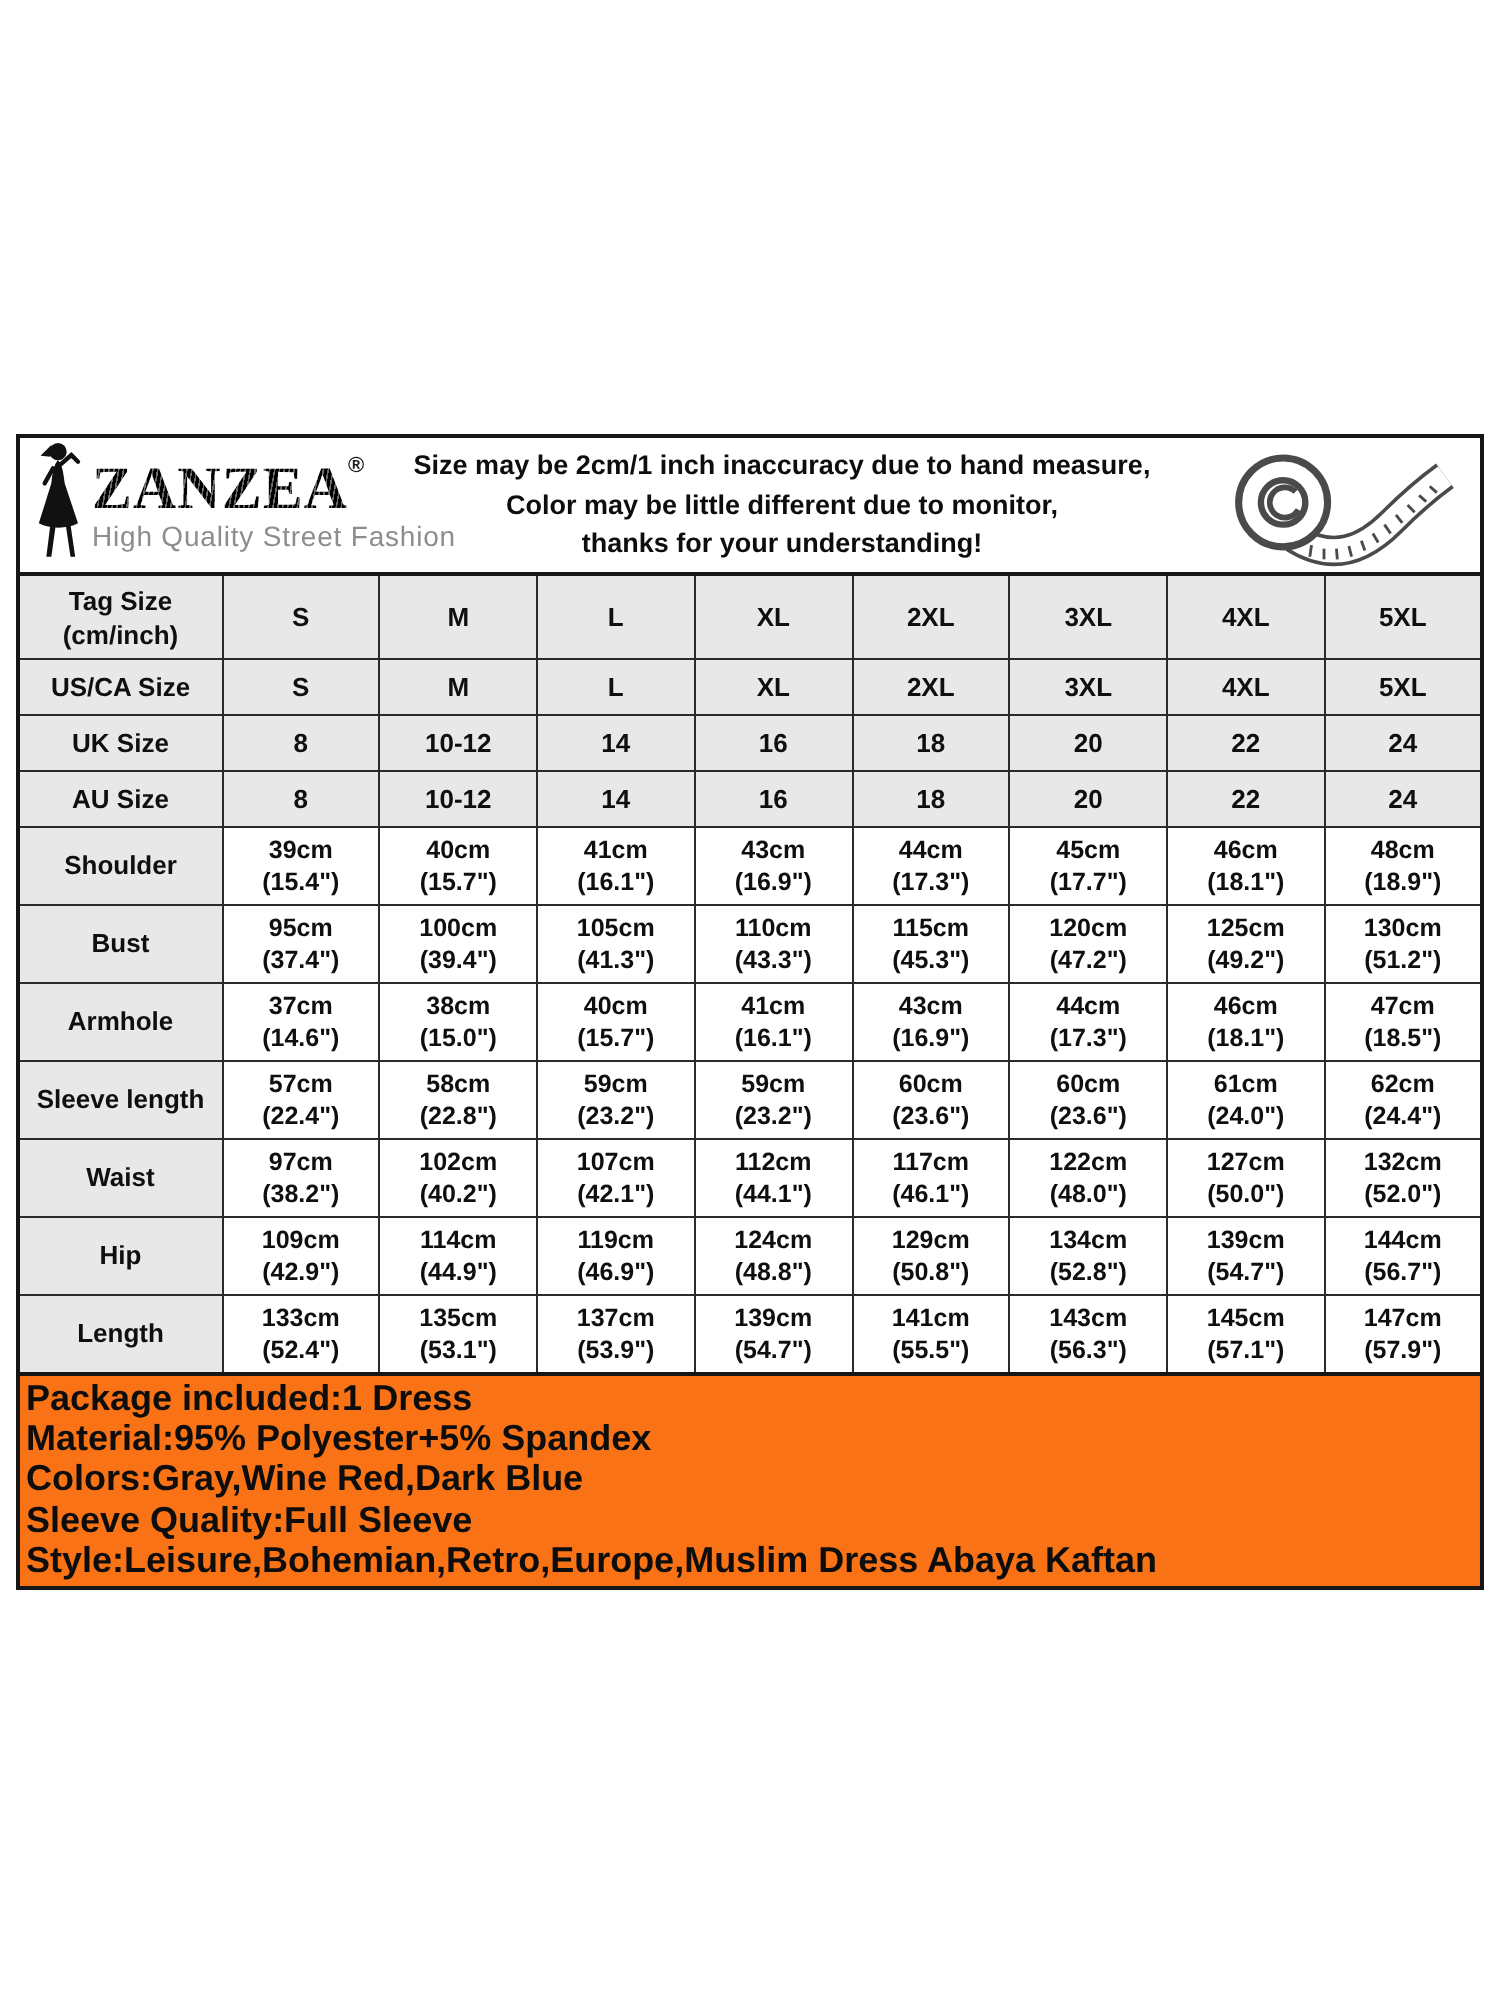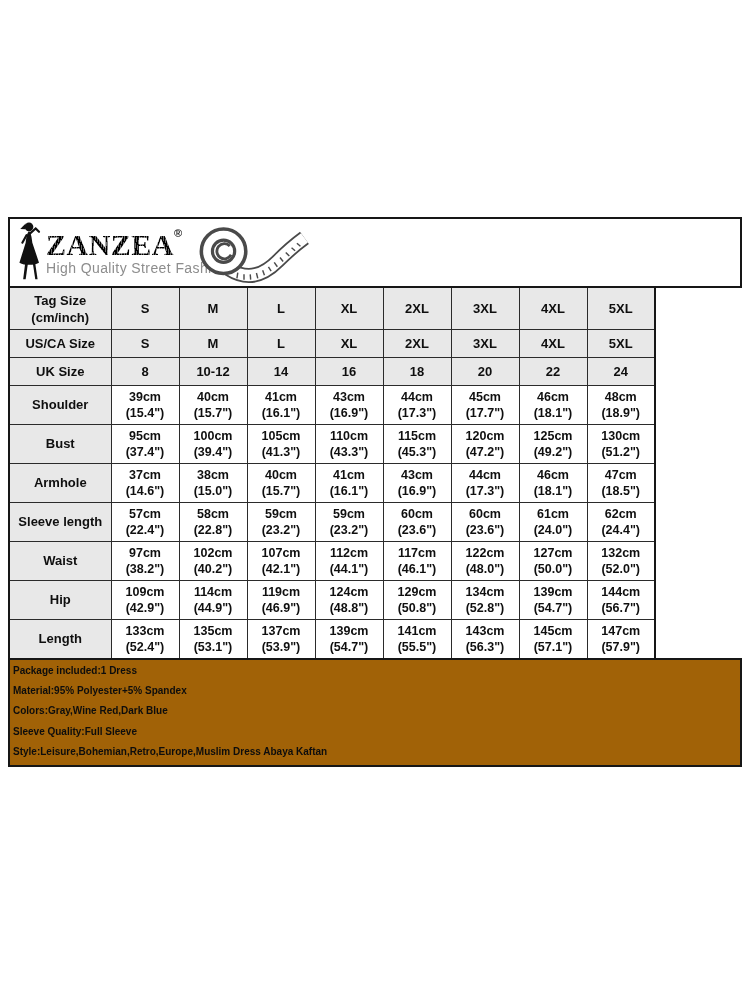--- a/index.html
+++ b/index.html
@@ -29,37 +29,37 @@
       -webkit-background-clip:text; background-clip:text; color:transparent;
     }
   }
   .reg { font-size:11px; font-weight:700; color:#1b1b1b; margin-top:-2px; }
   .tagline { font-size:14px; color:#8d8d8d; letter-spacing:0.4px; margin-top:1px; white-space:nowrap; }
   .notice { flex:1 1 auto; text-align:center; font-weight:bold; font-size:13.5px; line-height:19.5px; color:#0d0d0d; }
   .tape-wrap { width:140px; flex:0 0 auto; display:flex; justify-content:center; align-items:center; }
 
   
   table.size-table {
-    width:648px; margin-top:-2px; border-collapse:collapse; table-layout:fixed;
+    width:734px; margin-top:-2px; border-collapse:collapse; table-layout:fixed;
     border:2px solid #161616; background:#fff;
   }
   table.size-table td {
     border:1px solid #2b2b2b; text-align:center; vertical-align:middle;
     font-weight:bold; color:#0f0f0f; padding:0;
   }
   col.c-label { width:102px; }
   tr.size-row td { background:#e8e8e8; font-size:13px; height:27px; }
   tr.size-row.first td { height:41px; line-height:17px; }
   tr.measure-row td { background:#ffffff; height:38px; font-size:12.5px; line-height:16px; }
   tr.measure-row td.label-cell, tr.size-row td.label-cell { background:#e8e8e8; font-size:13px; }
 
   
   .foot-box {
-    border:2px solid #161616; margin-top:-2px; background:#a16207;
-    padding:1px 4px 3px 3px; font-weight:bold; font-size:10px; line-height:20.2px;
+    border:2px solid #161616; margin-top:-2px; background:#f97316;
+    padding:1px 4px 3px 3px; font-weight:bold; font-size:18px; line-height:20.2px;
     color:#0d0d0d; text-align:left;
   }
 </style>
 </head>
 <body>
 
 <div class="sheet">
 
   <div class="head-box">
     <div class="logo-wrap">
@@ -79,20 +79,25 @@
         </svg>
       </span>
       <span class="logo-text">
         <span class="brand-line">
           <span class="brand">ZANZEA</span>
           <span class="reg">®</span>
         </span>
         <span class="tagline">High Quality Street Fashion</span>
       </span>
     </div>
+    <div class="notice">
+      <div>Size may be 2cm/1 inch inaccuracy due to hand measure,</div>
+      <div>Color may be little different due to monitor,</div>
+      <div>thanks for your understanding!</div>
+    </div>
     <div class="tape-wrap">
       <svg width="126" height="64" viewBox="0 0 132 72" aria-hidden="true">
 
         <path d="M 40 54 C 62 68, 80 60, 95 45 C 104 36 114 27 125 19" fill="none" stroke="#4a4a4a" stroke-width="17" stroke-linecap="butt"></path>
         <path d="M 40 54 C 62 68, 80 60, 95 45 C 104 36 114 27 125 19" fill="none" stroke="#ffffff" stroke-width="13" stroke-linecap="butt"></path>
 
         <g stroke="#4a4a4a" stroke-width="1.6" fill="none">
           <line x1="50" y1="58" x2="49" y2="64.5"></line>
           <line x1="57" y1="60" x2="57" y2="66"></line>
           <line x1="64" y1="60" x2="64.5" y2="66"></line>
@@ -152,20 +157,31 @@
           <td class="label-cell">UK Size</td>
           <td>8</td>
           <td>10-12</td>
           <td>14</td>
           <td>16</td>
           <td>18</td>
           <td>20</td>
           <td>22</td>
           <td>24</td>
         </tr>
+        <tr class="size-row">
+          <td class="label-cell">AU Size</td>
+          <td>8</td>
+          <td>10-12</td>
+          <td>14</td>
+          <td>16</td>
+          <td>18</td>
+          <td>20</td>
+          <td>22</td>
+          <td>24</td>
+        </tr>
         <tr class="measure-row">
           <td class="label-cell">Shoulder</td>
           <td>
             <div class="cm">39cm</div>
             <div class="inch">(15.4")</div>
           </td>
           <td>
             <div class="cm">40cm</div>
             <div class="inch">(15.7")</div>
           </td>

